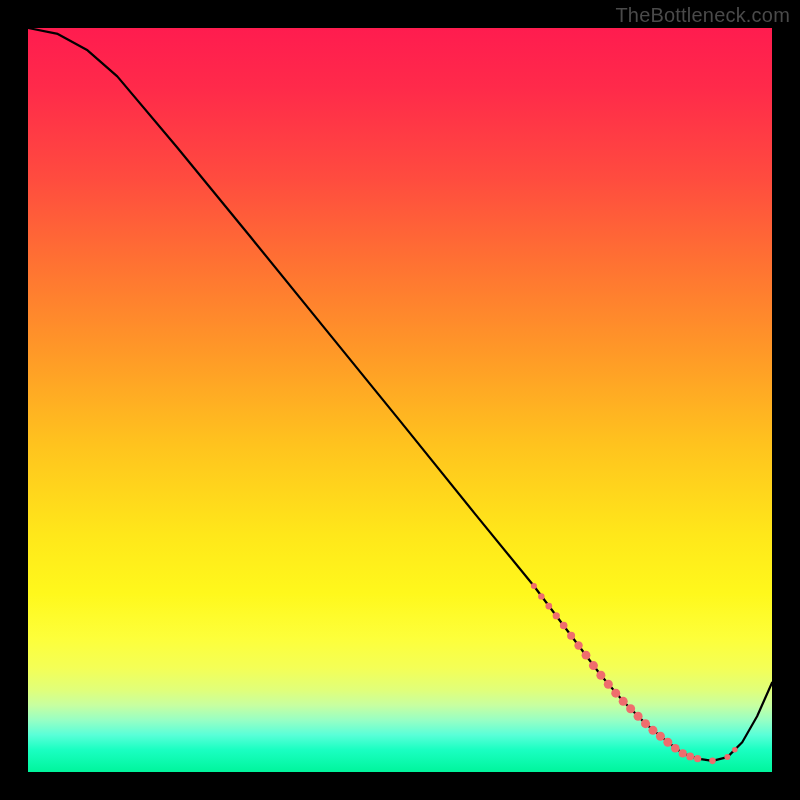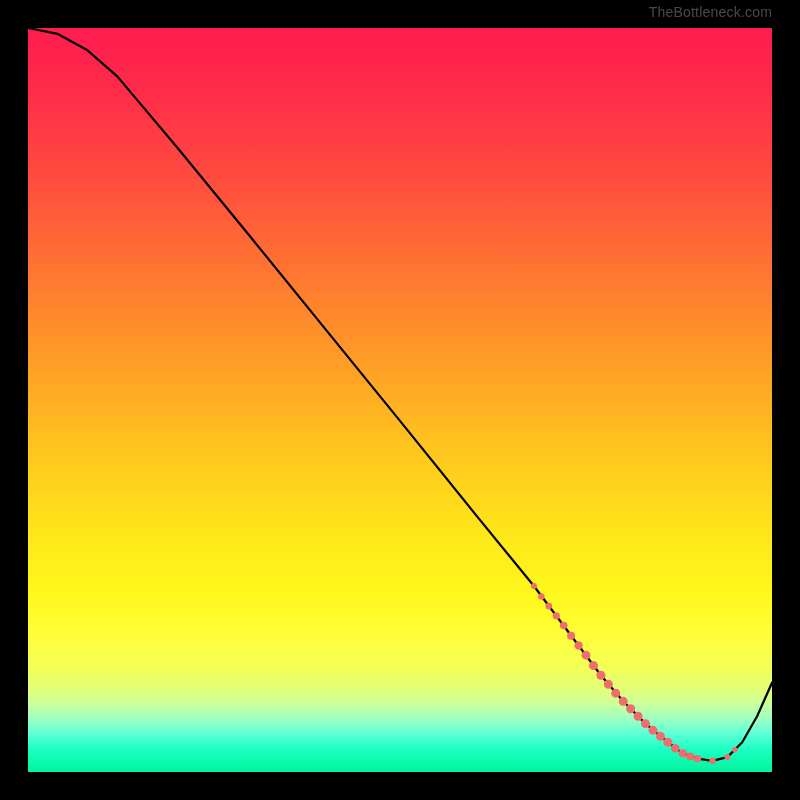--- a/index.html
+++ b/index.html
@@ -7,23 +7,23 @@
     width: 800px;
     height: 800px;
     background: #000;
     position: relative;
     overflow: hidden;
     font-family: Arial, Helvetica, sans-serif;
   }
   .watermark {
     position: absolute;
     top: 4px;
-    right: 28px;
+    right: 10px;
     color: #4a4a4a;
-    font-size: 14px;
+    font-size: 20px;
     font-weight: 500;
     letter-spacing: 0.2px;
     z-index: 5;
   }
   .plot-area {
     position: absolute;
     left: 28px;
     top: 28px;
     width: 744px;
     height: 744px;

